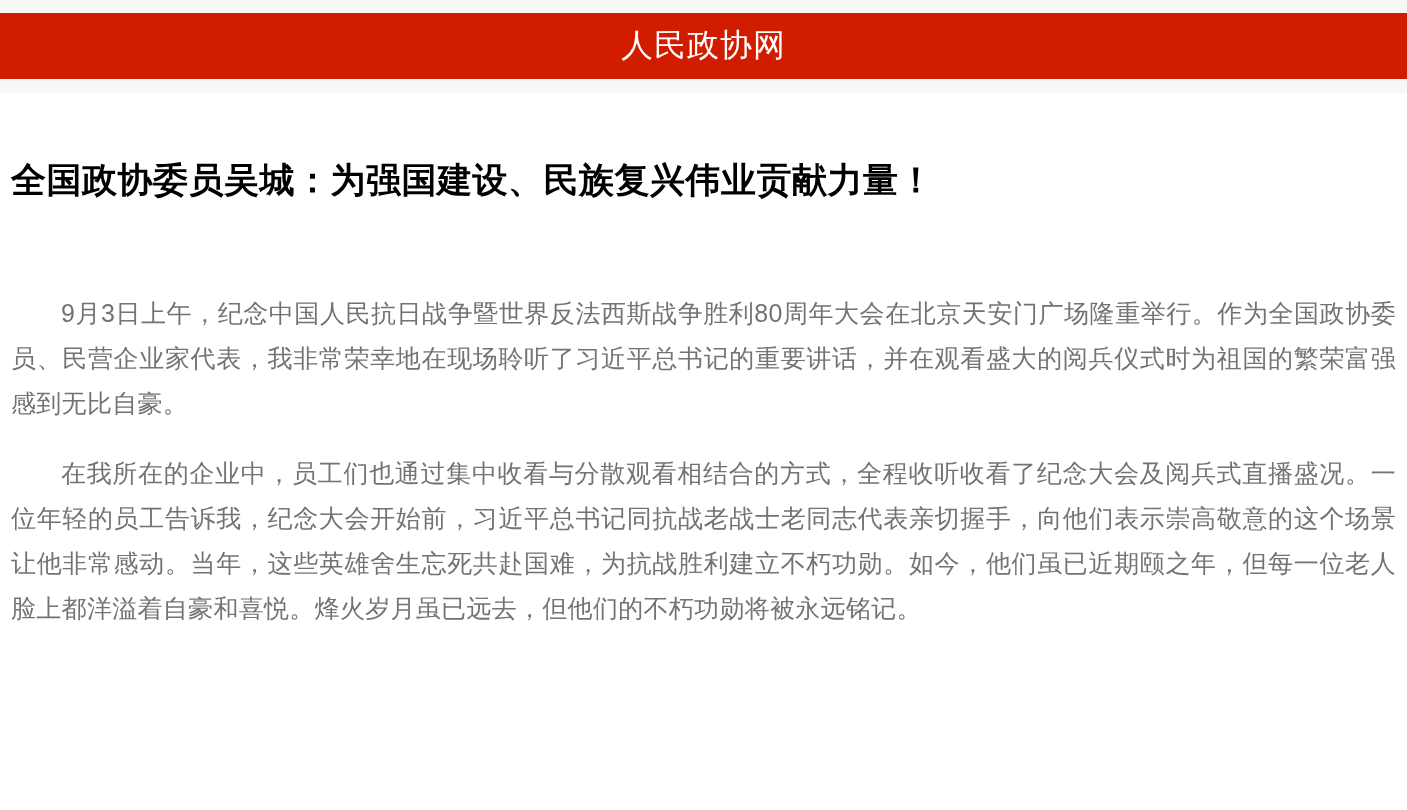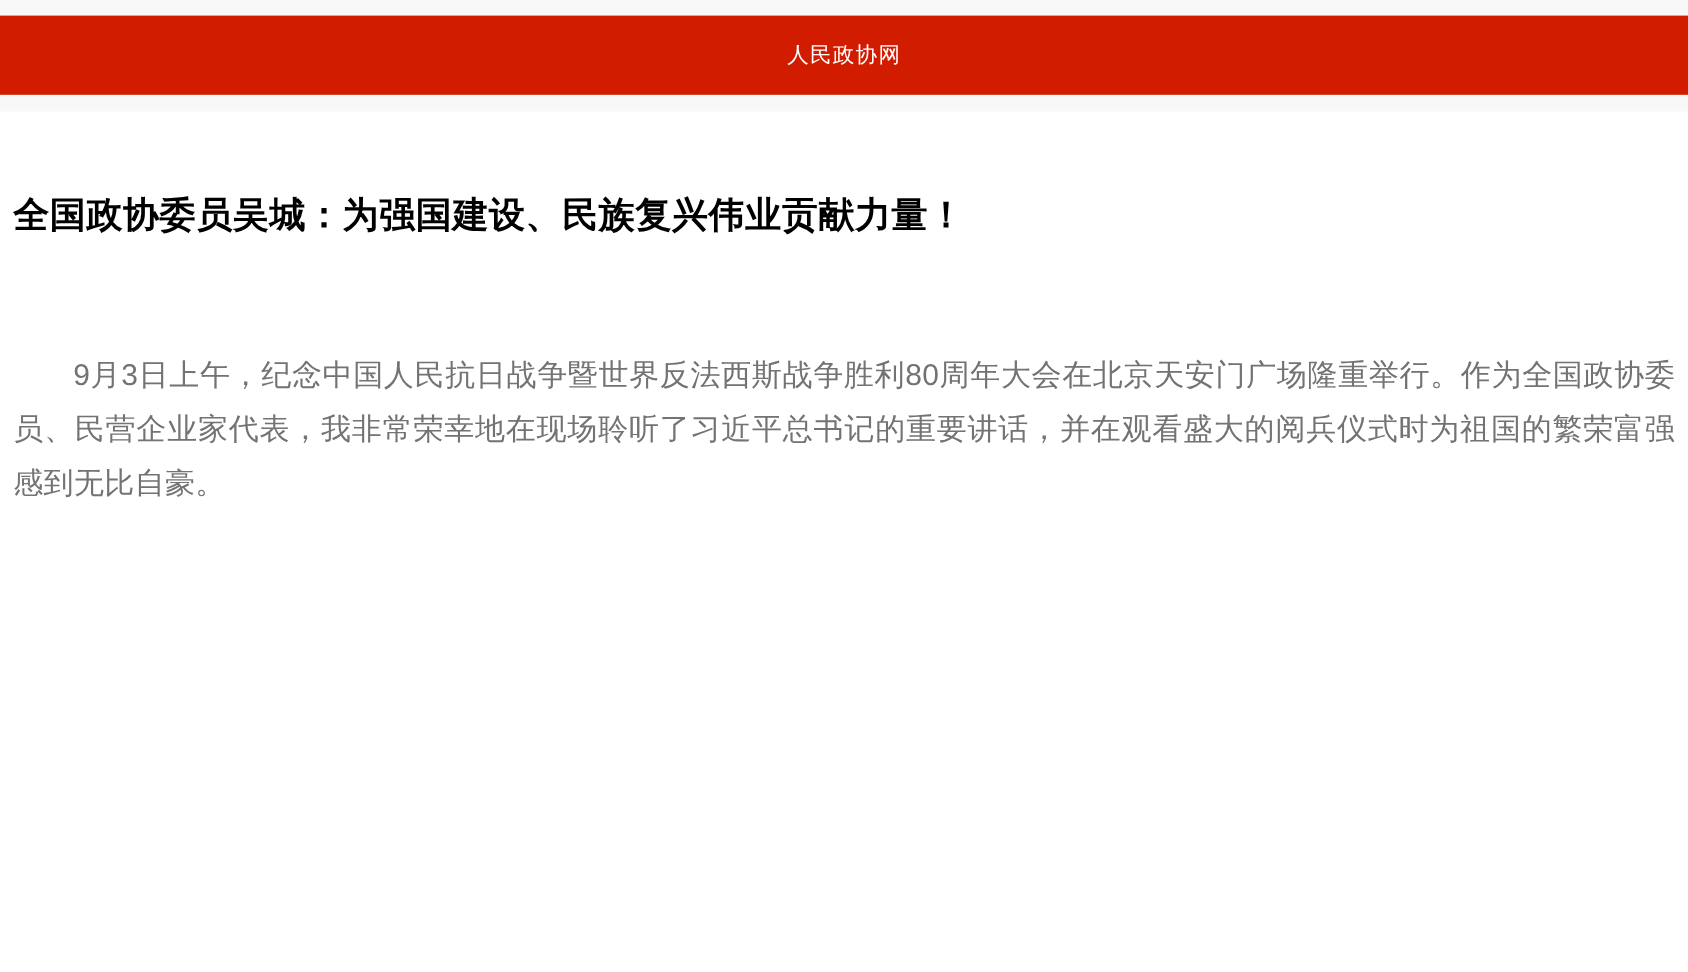--- a/index.html
+++ b/index.html
@@ -21,30 +21,30 @@
   }
   .site-banner {
     height: 66px;
     background: #d21c00;
     display: flex;
     align-items: center;
     justify-content: center;
   }
   .site-banner .site-title {
     color: #ffffff;
-    font-size: 18px;
+    font-size: 32px;
     letter-spacing: 1px;
     text-align: center;
   }
   .content {
     padding: 0 11px;
   }
   .article-title {
     margin: 68px 0 0 0;
-    font-size: 30px;
+    font-size: 35px;
     line-height: 38px;
     font-weight: bold;
     color: #000000;
     letter-spacing: 0.5px;
   }
   .article-body {
     margin-top: 92px;
   }
   .article-body p {
     margin: 0 0 25px 0;
@@ -63,14 +63,15 @@
   <div class="site-banner">
     <span class="site-title">人民政协网</span>
   </div>
 </div>
 
 <div class="content">
   <h1 class="article-title">全国政协委员吴城：为强国建设、民族复兴伟业贡献力量！</h1>
 
   <div class="article-body">
     <p>9月3日上午，纪念中国人民抗日战争暨世界反法西斯战争胜利80周年大会在北京天安门广场隆重举行。作为全国政协委员、民营企业家代表，我非常荣幸地在现场聆听了习近平总书记的重要讲话，并在观看盛大的阅兵仪式时为祖国的繁荣富强感到无比自豪。</p>
+    <p>在我所在的企业中，员工们也通过集中收看与分散观看相结合的方式，全程收听收看了纪念大会及阅兵式直播盛况。一位年轻的员工告诉我，纪念大会开始前，习近平总书记同抗战老战士老同志代表亲切握手，向他们表示崇高敬意的这个场景让他非常感动。当年，这些英雄舍生忘死共赴国难，为抗战胜利建立不朽功勋。如今，他们虽已近期颐之年，但每一位老人脸上都洋溢着自豪和喜悦。烽火岁月虽已远去，但他们的不朽功勋将被永远铭记。</p>
   </div>
 </div>
 
 </body></html>

